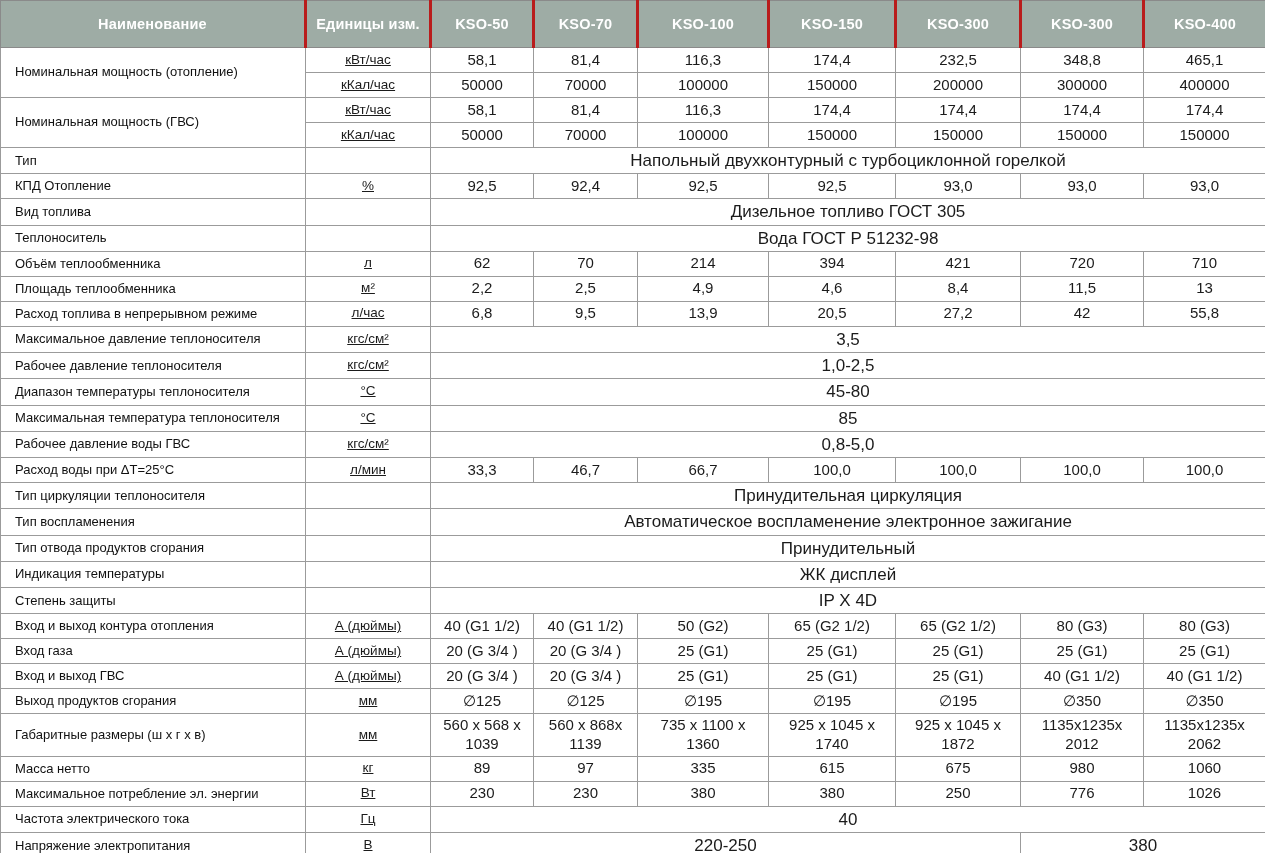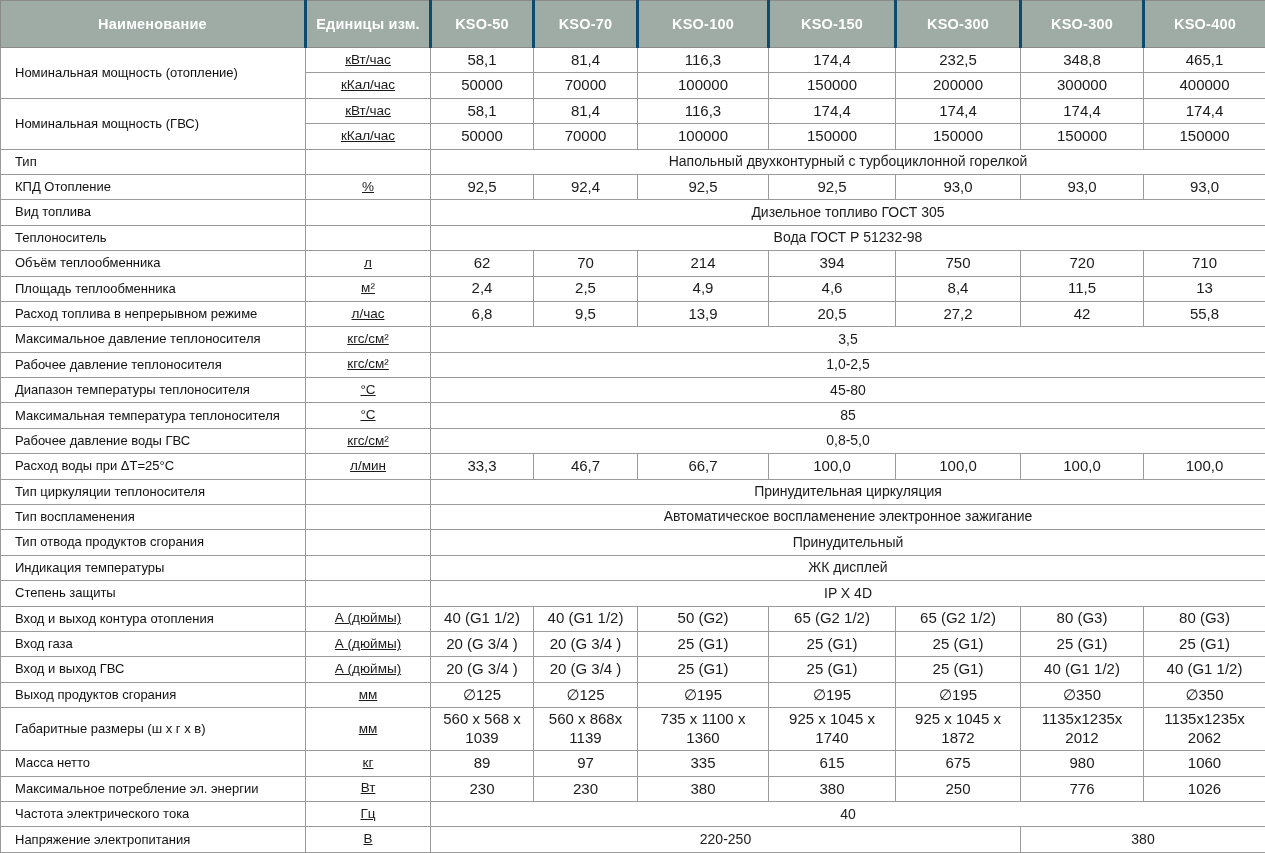--- a/index.html
+++ b/index.html
@@ -2,26 +2,26 @@
 <html><head>
 <meta charset="utf-8">
 <style>
   html,body{margin:0;padding:0;background:#ffffff;font-family:"Liberation Sans","DejaVu Sans",sans-serif;}
   .wrap{width:1265px;height:853px;overflow:hidden;background:#be185d;}
   table.spec{width:1265px;height:853px;border-collapse:collapse;table-layout:fixed;background:#fff;
              border:1px solid #8a8a8a;}
   thead tr{height:47px;}
   th{background:#9eaca5;color:#ffffff;font-weight:bold;font-size:14.5px;text-align:center;
      padding:0 2px;border-bottom:1px solid #8a8a8a;letter-spacing:.2px;}
-  th + th{border-left:3px solid #0c4a6e;}
+  th + th{border-left:3px solid #b91c1c;}
   tbody td{border:1px solid #9b9b9b;color:#1b1b1b;text-align:center;vertical-align:middle;
            padding:2px 4px;font-size:15px;line-height:1.25;overflow:hidden;}
   td.c-name{text-align:left;padding-left:14px;padding-right:6px;font-size:13px;color:#111;}
   td.c-unit{font-size:13.5px;text-decoration:underline;}
-  td.c-span{font-size:14px;}
+  td.c-span{font-size:17px;}
   tbody tr{height:25px;}
 </style>
 </head>
 <body>
 
 <div class="wrap">
   <table class="spec">
     <colgroup>
       <col style="width:305px">
         <col style="width:125px">
@@ -115,28 +115,28 @@
           <td class="c-unit"></td>
           <td class="c-val c-span" colspan="7">Вода ГОСТ Р 51232-98</td>
         </tr>
         <tr>
           <td class="c-name">Объём  теплообменника</td>
           <td class="c-unit">л</td>
           <td class="c-val">62</td>
           <td class="c-val">70</td>
           <td class="c-val">214</td>
           <td class="c-val">394</td>
-          <td class="c-val">750</td>
+          <td class="c-val">421</td>
           <td class="c-val">720</td>
           <td class="c-val">710</td>
         </tr>
         <tr>
           <td class="c-name">Площадь теплообменника</td>
           <td class="c-unit">м²</td>
-          <td class="c-val">2,4</td>
+          <td class="c-val">2,2</td>
           <td class="c-val">2,5</td>
           <td class="c-val">4,9</td>
           <td class="c-val">4,6</td>
           <td class="c-val">8,4</td>
           <td class="c-val">11,5</td>
           <td class="c-val">13</td>
         </tr>
         <tr>
           <td class="c-name">Расход топлива  в непрерывном режиме</td>
           <td class="c-unit">л/час</td>

